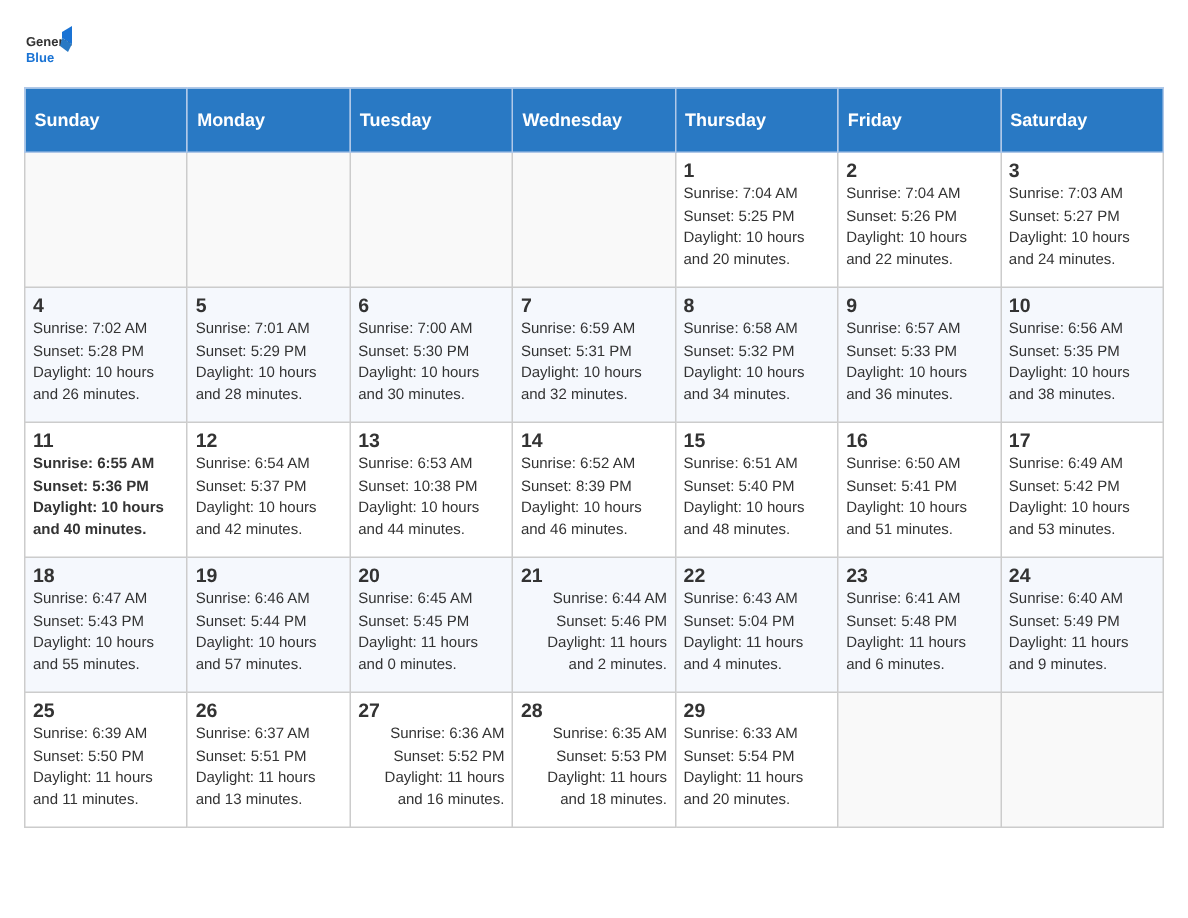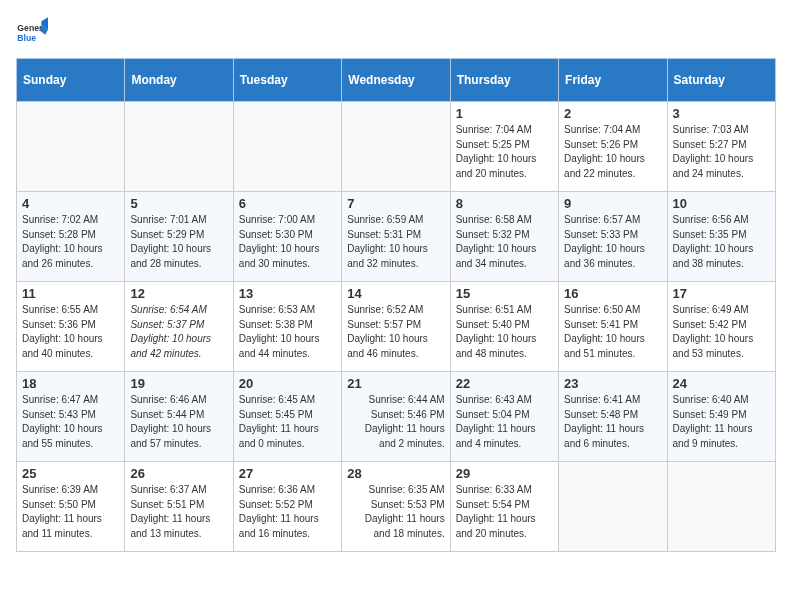--- a/index.html
+++ b/index.html
@@ -189,43 +189,43 @@
             <div class="day-num">10</div>
             <div class="day-info" style="white-space: pre-line;">Sunrise: 6:56 AM
 Sunset: 5:35 PM
 Daylight: 10 hours
 and 38 minutes.</div>
           </td>
         </tr>
         <tr>
           <td>
             <div class="day-num">11</div>
-            <div class="day-info" style="white-space: pre-line;">Sunrise: 6:55 AM
+            <div class="day-info" style="white-space: pre-line; font-weight: bold;">Sunrise: 6:55 AM
 Sunset: 5:36 PM
 Daylight: 10 hours
 and 40 minutes.</div>
           </td>
           <td>
             <div class="day-num">12</div>
-            <div class="day-info" style="white-space: pre-line; font-style: italic;">Sunrise: 6:54 AM
+            <div class="day-info" style="white-space: pre-line;">Sunrise: 6:54 AM
 Sunset: 5:37 PM
 Daylight: 10 hours
 and 42 minutes.</div>
           </td>
           <td>
             <div class="day-num">13</div>
             <div class="day-info" style="white-space: pre-line;">Sunrise: 6:53 AM
-Sunset: 5:38 PM
+Sunset: 10:38 PM
 Daylight: 10 hours
 and 44 minutes.</div>
           </td>
           <td>
             <div class="day-num">14</div>
             <div class="day-info" style="white-space: pre-line;">Sunrise: 6:52 AM
-Sunset: 5:57 PM
+Sunset: 8:39 PM
 Daylight: 10 hours
 and 46 minutes.</div>
           </td>
           <td>
             <div class="day-num">15</div>
             <div class="day-info" style="white-space: pre-line;">Sunrise: 6:51 AM
 Sunset: 5:40 PM
 Daylight: 10 hours
 and 48 minutes.</div>
           </td>
@@ -305,21 +305,21 @@
           </td>
           <td>
             <div class="day-num">26</div>
             <div class="day-info" style="white-space: pre-line;">Sunrise: 6:37 AM
 Sunset: 5:51 PM
 Daylight: 11 hours
 and 13 minutes.</div>
           </td>
           <td>
             <div class="day-num">27</div>
-            <div class="day-info" style="white-space: pre-line;">Sunrise: 6:36 AM
+            <div class="day-info" style="white-space: pre-line; text-align: right;">Sunrise: 6:36 AM
 Sunset: 5:52 PM
 Daylight: 11 hours
 and 16 minutes.</div>
           </td>
           <td>
             <div class="day-num">28</div>
             <div class="day-info" style="white-space: pre-line; text-align: right;">Sunrise: 6:35 AM
 Sunset: 5:53 PM
 Daylight: 11 hours
 and 18 minutes.</div>

